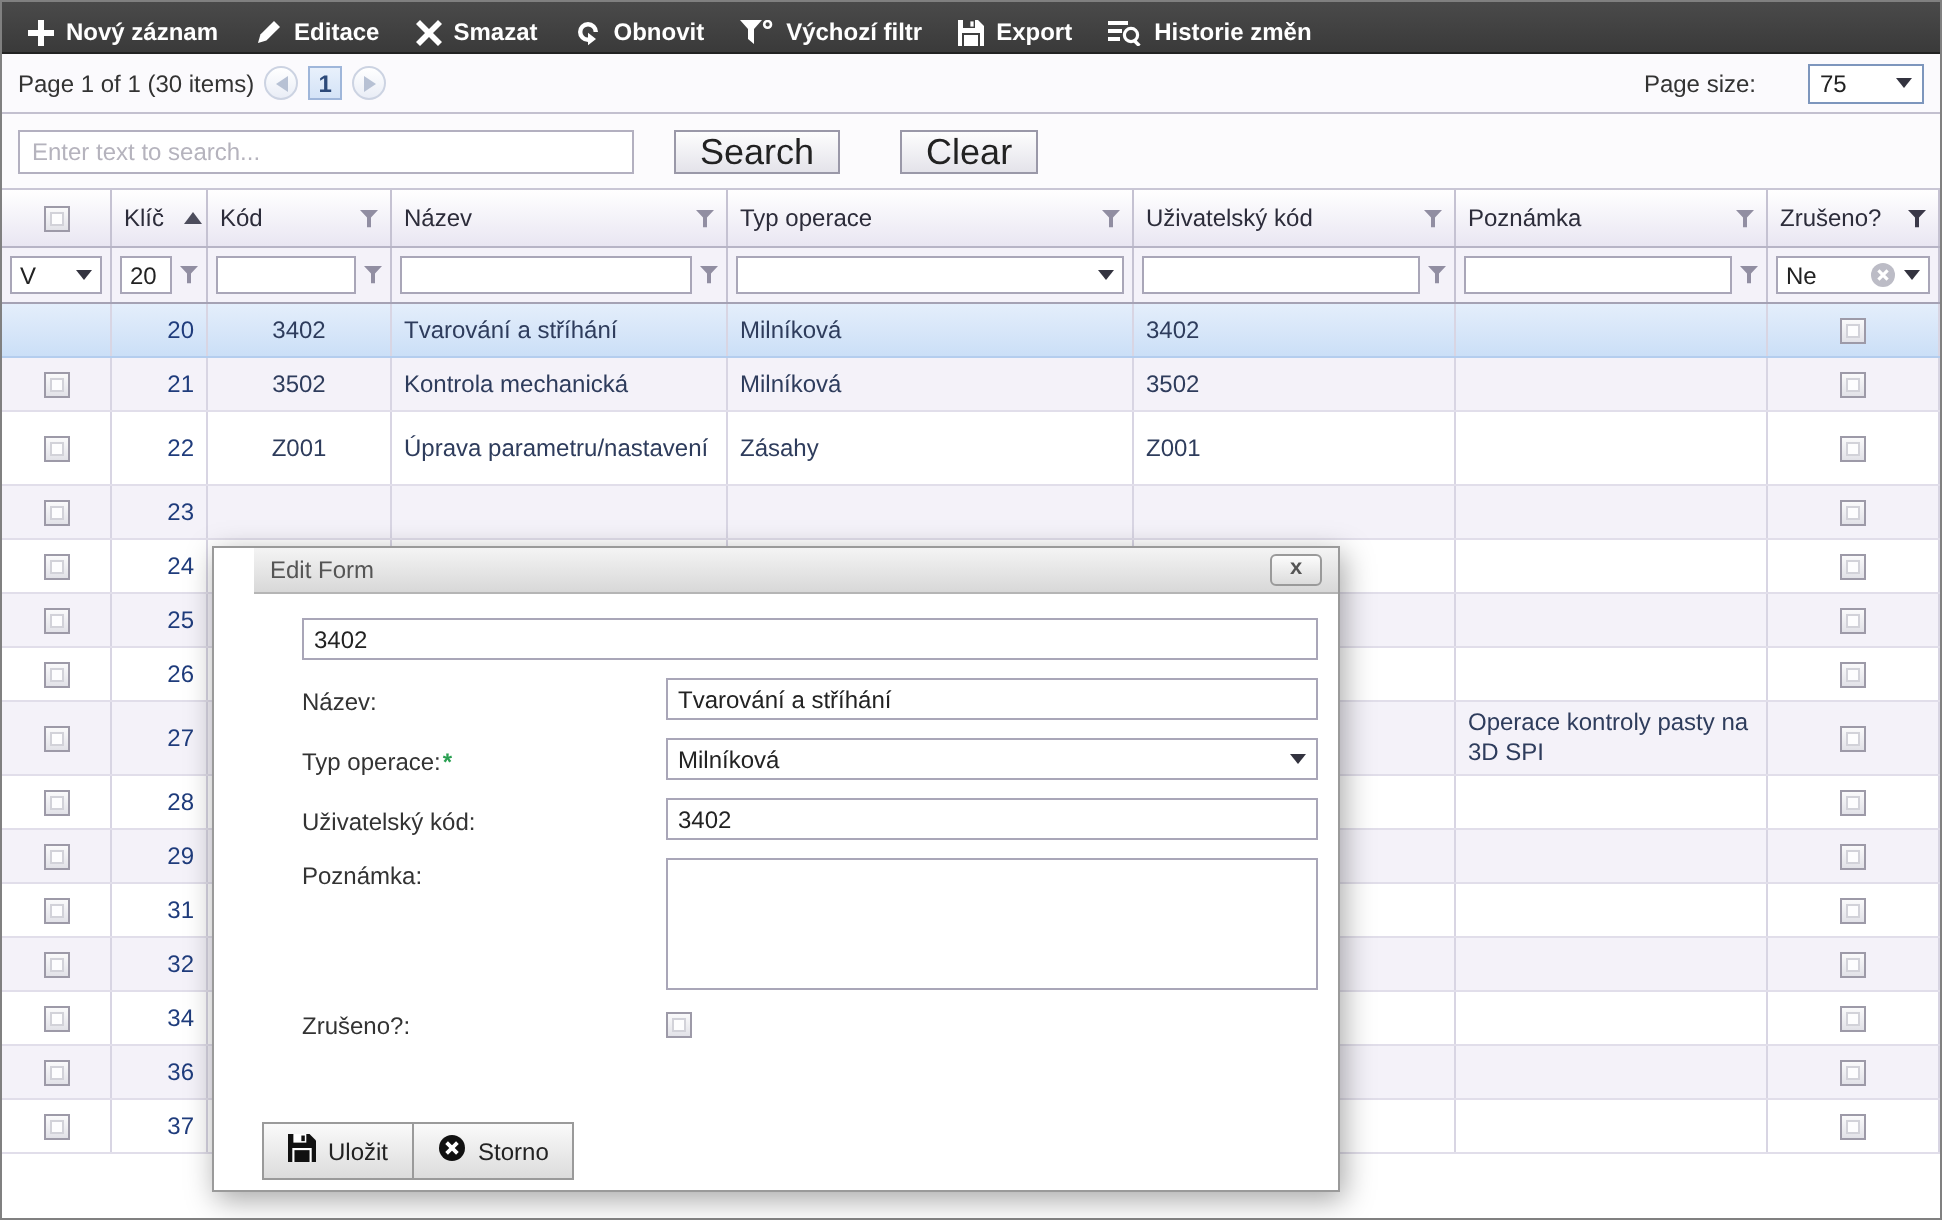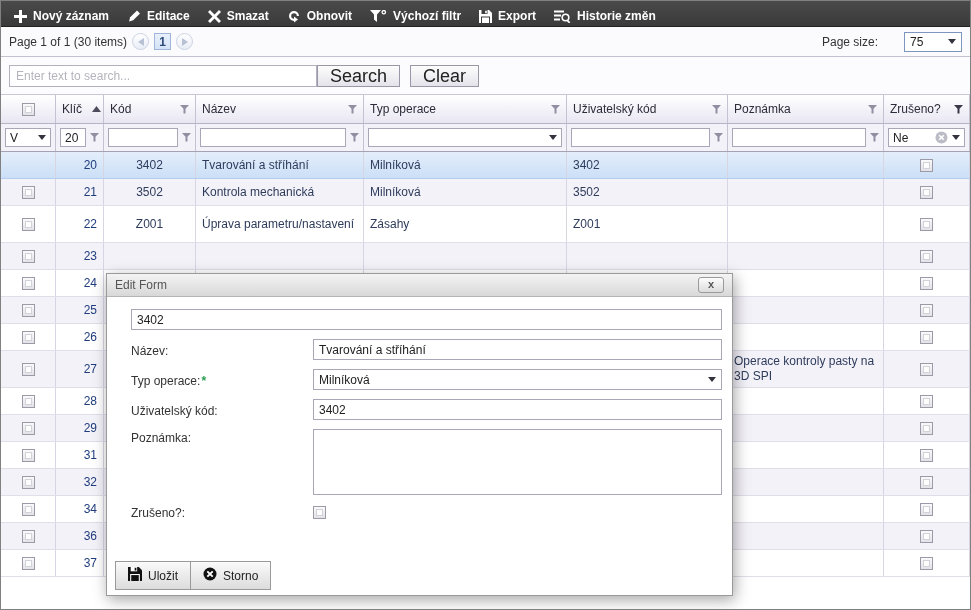--- a/index.html
+++ b/index.html
@@ -21,21 +21,21 @@
   .pg-btn { width: 17px; height: 17px; border-radius: 50%; border: 1px solid #ccd3e2;
             background: linear-gradient(#ffffff, #e9edf6); display: flex; align-items: center; justify-content: center; }
   .pg-num { min-width: 17px; height: 17px; background: linear-gradient(#e8f0fb,#d4e3f7); border: 1px solid #9fb6da;
             color: #2d4a7a; display: flex; align-items: center; justify-content: center; font-weight: bold; }
   .pager-right { margin-left: auto; display: flex; align-items: center; gap: 6px; }
   .ps-select { width: 58px; height: 20px; border: 1px solid #7d96bd; background: #fff; display: flex;
                align-items: center; padding: 0 5px; justify-content: space-between; color: #222; margin-left: 20px; }
 
   
   .search-row { height: 38px; background: #fcfbfd; border-bottom: 1px solid #c9c6d5; display: flex; align-items: center;
-                padding: 0 8px; gap: 0; }
+                padding: 0 8px; gap: 20px; }
   .search-input { width: 308px; height: 22px; border: 1px solid #b3b0c0; padding: 0 6px; font-size: 12px;
                   font-family: "Liberation Sans", sans-serif; color: #444; }
   .search-input::placeholder { color: #b5b3bd; }
   .btn { height: 22px; min-width: 58px; border: 1px solid #9a98a8; background: linear-gradient(#fdfdfd,#e4e3ea);
          font-size: 18px; color: #222; padding: 0 12px; font-family: "Liberation Sans", sans-serif; }
   .btn + .btn { margin-left: 10px; }
 
   
   .group-panel { height: 33px; background: #efecf6; border-bottom: 1px solid #c3c0cf; display: flex; align-items: center;
                  padding: 0 8px; color: #222; position: relative; overflow: hidden; }
@@ -69,40 +69,40 @@
   .dcell { border-right: 1px solid #d8d5e3; padding: 3px 6px; color: #2e3c5c; overflow: hidden; line-height: 1.25;
            display: flex; align-items: center; }
   .dcell.num { justify-content: flex-end; color: #1f3c7c; }
   .dcell.ctr { justify-content: center; }
 
   .cb { width: 13px; height: 13px; border: 1px solid #9d9aa8; background: linear-gradient(#fafafb,#e2e2e8);
         position: relative; flex: none; }
   .cb::after { content: ""; position: absolute; inset: 2px; background: #fdfdfe; border: 1px solid #d2d2d9; }
 
   
-  .modal { position: absolute; left: 105px; top: 272px; width: 627px; height: 323px; background: #fff;
-           border: 1px solid #9a9a9a; box-shadow: 2px 4px 14px rgba(0,0,0,.35); z-index: 10; }
+  .modal { position: absolute; left: 105px; top: 272px; width: 564px; height: 323px; background: #fff;
+           border: 1px solid #9a9a9a; box-shadow: 2px 4px 14px rgba(0,0,0,.35); z-index: 10; padding-left: 20px; }
   .m-title { height: 23px; background: linear-gradient(#f4f4f4, #d8d8d8); border-bottom: 1px solid #b5b5b5;
              display: flex; align-items: center; padding: 0 8px; color: #555; }
   .m-close { margin-left: auto; width: 26px; height: 16px; border: 1px solid #9a9a9a; border-radius: 3px;
              background: linear-gradient(#fcfcfc,#dcdcdc); color: #555; font-weight: bold; font-size: 11px;
              line-height: 13px; text-align: center; }
   .m-body { padding: 12px 10px 0 24px; }
   .mrow { display: flex; align-items: center; margin-bottom: 9px; }
   .mrow.top { align-items: flex-start; }
   .m-label { width: 182px; flex: none; color: #333; padding-top: 2px; }
   .req { color: #2aa052; font-weight: bold; margin-left: 1px; }
   .m-input { flex: 1; height: 21px; border: 1px solid #a9a6b8; padding: 0 5px; font-size: 12px;
              font-family: "Liberation Sans", sans-serif; color: #222; }
   .m-combo { flex: 1; height: 21px; border: 1px solid #a9a6b8; background: #fff; display: flex; align-items: center;
              padding: 0 5px; color: #222; }
   .m-combo .val { flex: 1; }
   .m-textarea { flex: 1; height: 66px; border: 1px solid #a9a6b8; resize: none; font-size: 12px;
                 font-family: "Liberation Sans", sans-serif; }
-  .m-footer { position: absolute; left: 0; right: 0; bottom: 0; height: 34px; display: flex; align-items: flex-end;
+  .m-footer { position: absolute; left: 16px; right: 0; bottom: 0; height: 34px; display: flex; align-items: flex-end;
               padding: 0 0 5px 8px; }
   .btn-group { display: inline-flex; border: 1px solid #9a9a9a; background: linear-gradient(#fafafa,#dcdcdc); }
   .gbtn { display: flex; align-items: center; gap: 6px; padding: 5px 12px; color: #222; }
   .gbtn + .gbtn { border-left: 1px solid #9a9a9a; }
 
   .arrow-down { display: inline-flex; }
 </style>
 </head>
 <body>
 

